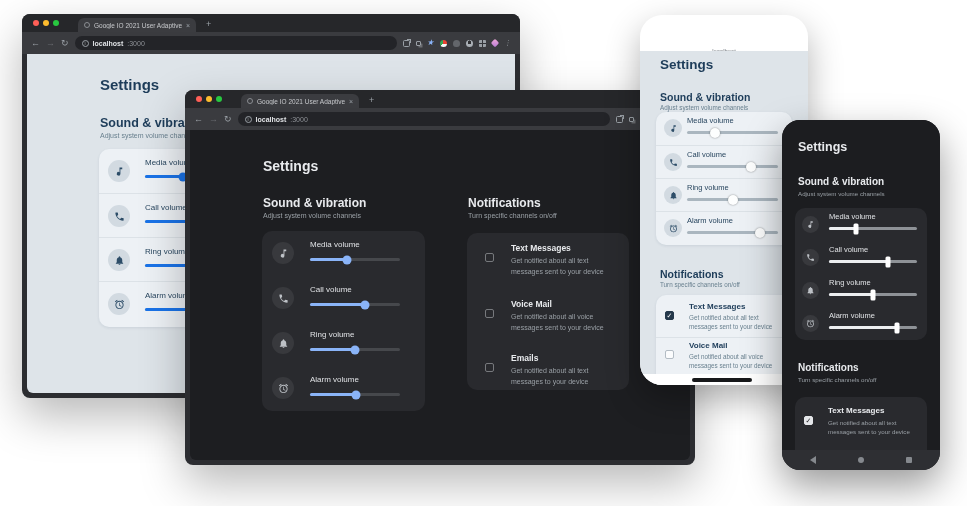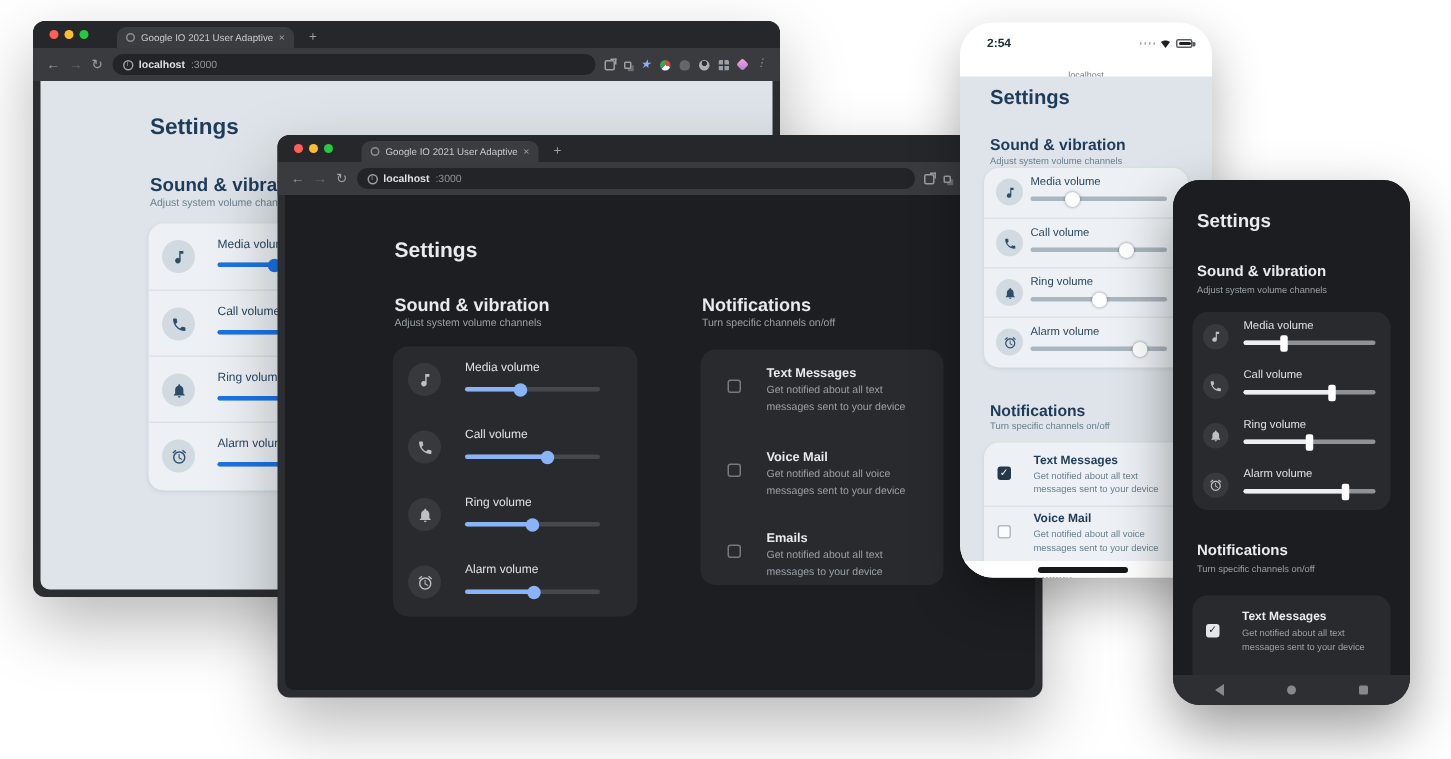--- a/index.html
+++ b/index.html
@@ -350,37 +350,20 @@
       <div class="nrow" style="top:116px;height:40px">
         <span class="cb" style="left:18px;top:14px"></span>
         <div class="ntitle" style="left:44px;top:4px;font-size:8.5px">Emails</div>
         <div class="ndesc" style="left:44px;top:17px;width:106px;font-size:7px">Get notified about all text messages to your device</div>
       </div>
     </div>
   </div>
 </section>
 
 <section class="phone p1 light-th">
-  <div class="statusbar">
-    <span class="time">2:54</span>
-    <span class="sticons">
-      <span class="sigdots">
-          <i></i>
-          <i></i>
-          <i></i>
-          <i></i>
-        </span>
-      <span class="wifi">
-          <svg width="8" height="8" fill="currentColor">
-            <use href="#i-wifi"></use>
-          </svg>
-        </span>
-      <span class="batt"></span>
-    </span>
-  </div>
   <div class="urlrow">
     <span class="mhost">localhost</span>
   </div>
   <div class="pcontent">
     <h1 class="pg-title">Settings</h1>
     <h2 class="sec-h" style="left:20px;top:40px">Sound &amp; vibration</h2>
     <p class="sec-sub" style="left:20px;top:53px">Adjust system volume channels</p>
     <div class="card" style="left:16px;top:61px;width:136px;height:133px">
       <div class="row" style="top:0;height:33px">
         <span class="icirc" style="left:8px;top:7px;width:18px;height:18px">

